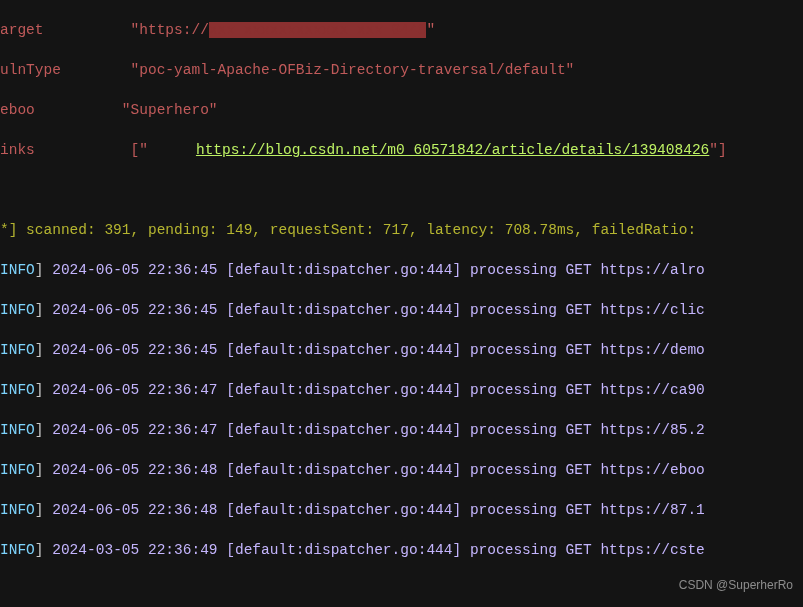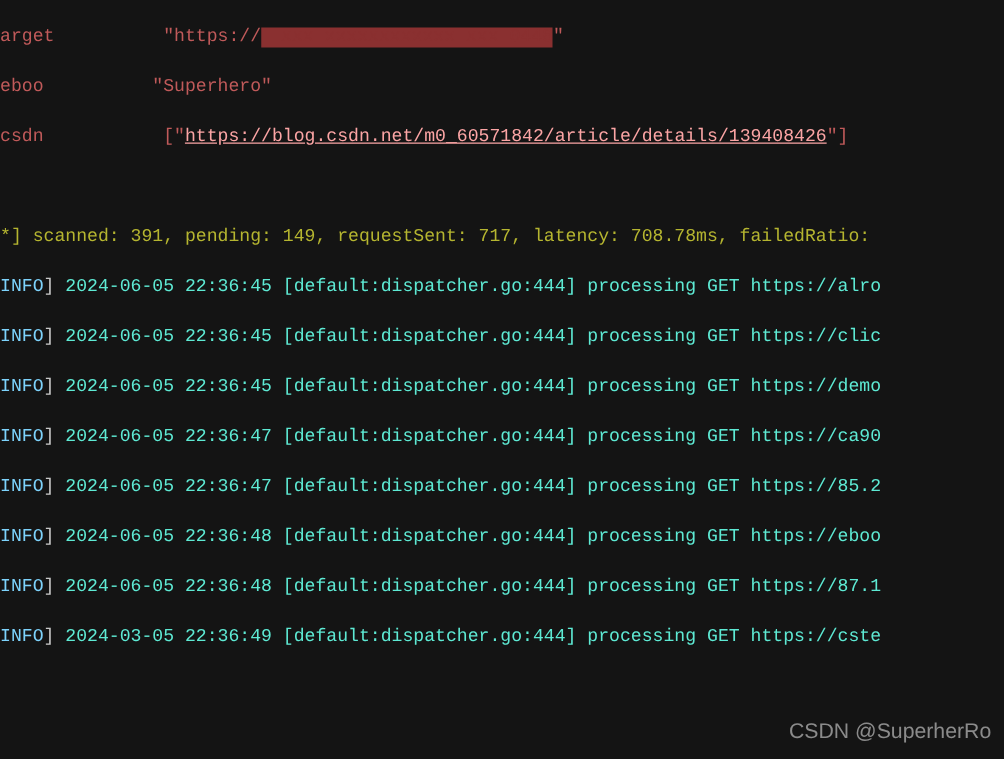--- a/index.html
+++ b/index.html
@@ -16,44 +16,45 @@
   }
   .terminal {
     padding: 0;
     white-space: pre;
   }
   .line {
     display: block;
     height: 20px;
   }
   .quoted { color: #c05a5a; }
-  .url { color: #fca5a5; text-decoration: underline; }
+  .url { color: #bef264; text-decoration: underline; margin-left: 48px; }
   .label { color: #c05a5a; }
-  .redacted { background: #8a3030; color: #8a3030; padding-left: 16px; }
+  .redacted { background: #8a3030; color: #8a3030; }
   .status { color: #b5b530; }
   .info { color: #7dd3fc; }
-  .stamp { color: #5eead4; }
+  .stamp { color: #c4b5fd; }
   .white { color: #c8c8c8; }
   .watermark {
     position: absolute;
     right: 10px;
     bottom: 12px;
     color: #a0a0a0;
     font-family: Arial, sans-serif;
-    font-size: 17px;
+    font-size: 12px;
     opacity: 0.85;
   }
 </style>
 </head>
 <body>
 
 <div class="terminal">
 <span class="line"><span class="label">arget</span><span class="white">          </span><span class="quoted">"https://</span><span class="redacted">xxx xxxxxxxxxxxx xxx 0448</span><span class="quoted">"</span></span>
+<span class="line"><span class="label">ulnType</span><span class="white">        </span><span class="quoted">"poc-yaml-Apache-OFBiz-Directory-traversal/default"</span></span>
 <span class="line"><span class="label">eboo</span><span class="white">          </span><span class="quoted">"Superhero"</span></span>
-<span class="line"><span class="label">csdn</span><span class="white">           </span><span class="quoted">["</span><span class="url">https://blog.csdn.net/m0_60571842/article/details/139408426</span><span class="quoted">"]</span></span>
+<span class="line"><span class="label">inks</span><span class="white">           </span><span class="quoted">["</span><span class="url">https://blog.csdn.net/m0_60571842/article/details/139408426</span><span class="quoted">"]</span></span>
 <span class="line"></span>
 <span class="line"><span class="status">*] scanned: 391, pending: 149, requestSent: 717, latency: 708.78ms, failedRatio: </span></span>
 <span class="line"><span class="info">INFO</span><span class="white">]</span><span class="stamp"> 2024-06-05 22:36:45 [default:dispatcher.go:444] processing GET https://alro</span></span>
 <span class="line"><span class="info">INFO</span><span class="white">]</span><span class="stamp"> 2024-06-05 22:36:45 [default:dispatcher.go:444] processing GET https://clic</span></span>
 <span class="line"><span class="info">INFO</span><span class="white">]</span><span class="stamp"> 2024-06-05 22:36:45 [default:dispatcher.go:444] processing GET https://demo</span></span>
 <span class="line"><span class="info">INFO</span><span class="white">]</span><span class="stamp"> 2024-06-05 22:36:47 [default:dispatcher.go:444] processing GET https://ca90</span></span>
 <span class="line"><span class="info">INFO</span><span class="white">]</span><span class="stamp"> 2024-06-05 22:36:47 [default:dispatcher.go:444] processing GET https://85.2</span></span>
 <span class="line"><span class="info">INFO</span><span class="white">]</span><span class="stamp"> 2024-06-05 22:36:48 [default:dispatcher.go:444] processing GET https://eboo</span></span>
 <span class="line"><span class="info">INFO</span><span class="white">]</span><span class="stamp"> 2024-06-05 22:36:48 [default:dispatcher.go:444] processing GET https://87.1</span></span>
 <span class="line"><span class="info">INFO</span><span class="white">]</span><span class="stamp"> 2024-03-05 22:36:49 [default:dispatcher.go:444] processing GET https://cste</span></span>

